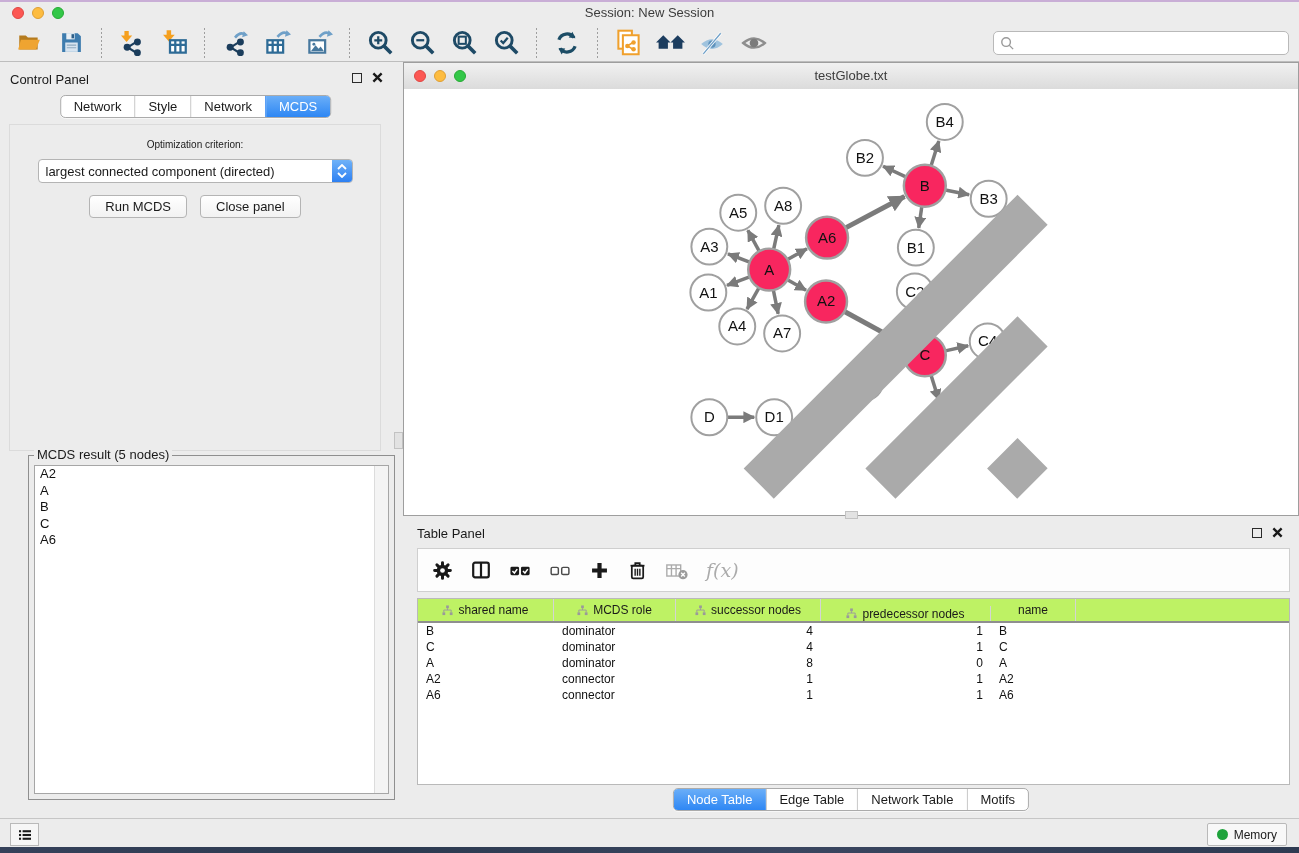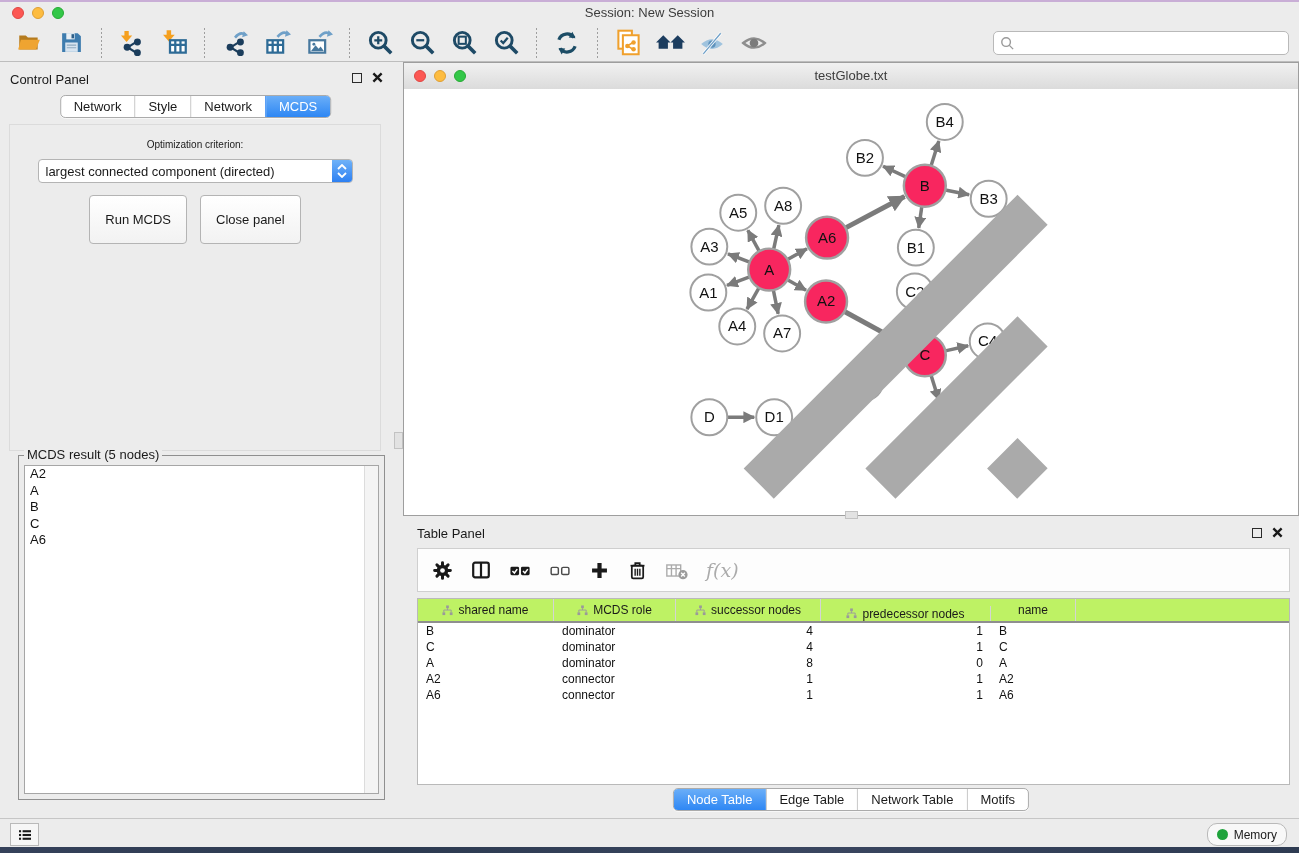--- a/index.html
+++ b/index.html
@@ -39,22 +39,22 @@
   .cp-tabs{position:absolute;left:50%;top:33px;transform:translateX(-50%);}
   .cp-box{position:absolute;left:9px;top:62px;width:372px;height:327px;border:1px solid #DBDBDB;box-sizing:border-box;}
   .opt-label{margin-top:14px;text-align:center;font-size:10px;color:#1a1a1a;}
   .dropdown{margin:9px auto 0;width:315px;height:24px;background:#fff;border:1px solid #B4B4B4;border-radius:4px;
             display:flex;align-items:center;box-sizing:border-box;position:relative;}
   .dropdown .dd-text{flex:1;font-size:13px;padding-left:7px;color:#1a1a1a;white-space:nowrap;}
   .dd-stepper{width:20px;height:22px;border-radius:0 3px 3px 0;background:linear-gradient(#6FB2F8,#2D80F2);
               display:flex;flex-direction:column;align-items:center;justify-content:center;gap:2px;}
   .btn-row{margin-top:12px;display:flex;justify-content:center;gap:13px;}
   .mac-btn{background:linear-gradient(#FFFFFF,#F2F2F2);border:1px solid #B4B4B4;border-radius:4px;
-           font-size:13px;color:#1a1a1a;padding:16px 15px;line-height:15px;}
-  .mcds-fieldset{position:absolute;left:18px;top:393px;width:367px;height:345px;border:1px solid #8F8F8F;box-sizing:border-box;}
+           font-size:13px;color:#1a1a1a;padding:3px 15px;line-height:15px;}
+  .mcds-fieldset{position:absolute;left:28px;top:393px;width:367px;height:345px;border:1px solid #8F8F8F;box-sizing:border-box;}
   .mcds-legend{position:absolute;left:5px;top:-9px;background:#ECECEC;padding:0 3px;font-size:13px;color:#1a1a1a;}
   .mcds-list{position:absolute;left:5px;right:5px;top:9px;bottom:5px;background:#fff;border:1px solid #A6A6A6;overflow:hidden;}
   .mcds-scroll{position:absolute;right:0;top:0;bottom:0;width:13px;background:#F4F4F4;border-left:1px solid #DCDCDC;}
   .result-item{font-size:13px;color:#111;padding:0 5px;line-height:16.5px;}
   .splitter-h{position:absolute;left:394px;top:432px;width:9px;height:17px;background:#E2E2E2;border:1px solid #C2C2C2;box-sizing:border-box;}
   .splitter-v{position:absolute;left:845px;top:511px;width:13px;height:8px;background:#E2E2E2;border:1px solid #C2C2C2;box-sizing:border-box;}
   
   .network-window{position:absolute;left:403px;top:62px;width:896px;height:454px;background:#fff;
                   border:1px solid #9E9E9E;box-sizing:border-box;}
   .nw-titlebar{position:relative;height:26px;background:linear-gradient(#F1F1F1,#DBDBDB);border-bottom:1px solid #B3B3B3;}
@@ -77,21 +77,21 @@
   .th{display:flex;align-items:center;justify-content:center;gap:5px;font-size:12px;color:#1a1a1a;
       border-right:1px solid #D4D4D4;box-sizing:border-box;}
   .tr{display:flex;height:16px;align-items:center;}
   .td{font-size:12px;color:#111;box-sizing:border-box;padding:0 8px;white-space:nowrap;}
   .td.num{text-align:right;}
   .tp-tabs{position:absolute;left:50%;transform:translateX(-50%);top:268px;}
   
   .status-bar{position:absolute;left:0;top:818px;width:100%;height:29px;background:#ECECEC;border-top:1px solid #C6C6C6;box-sizing:border-box;}
   .list-btn{position:absolute;left:10px;top:4px;width:27px;height:21px;background:#F6F6F6;border:1px solid #B9B9B9;
             display:flex;align-items:center;justify-content:center;}
-  .memory-btn{position:absolute;right:12px;top:4px;height:21px;background:#F8F8F8;border:1px solid #B9B9B9;border-radius:10px;
+  .memory-btn{position:absolute;right:12px;top:4px;height:21px;background:#F8F8F8;border:1px solid #B9B9B9;border-radius:2px;
               display:flex;align-items:center;gap:6px;padding:0 9px;font-size:12px;color:#1a1a1a;}
   .memory-dot{width:11px;height:11px;border-radius:50%;background:#1FA33C;}
   .bottom-strip{position:absolute;left:0;top:847px;width:100%;height:6px;
                 background:linear-gradient(90deg,#35415A,#2C3A50 30%,#3A4660 60%,#2E3B52);}
 </style>
 </head>
 <body>
 
 <div id="app">
   <div class="top-accent"></div>

